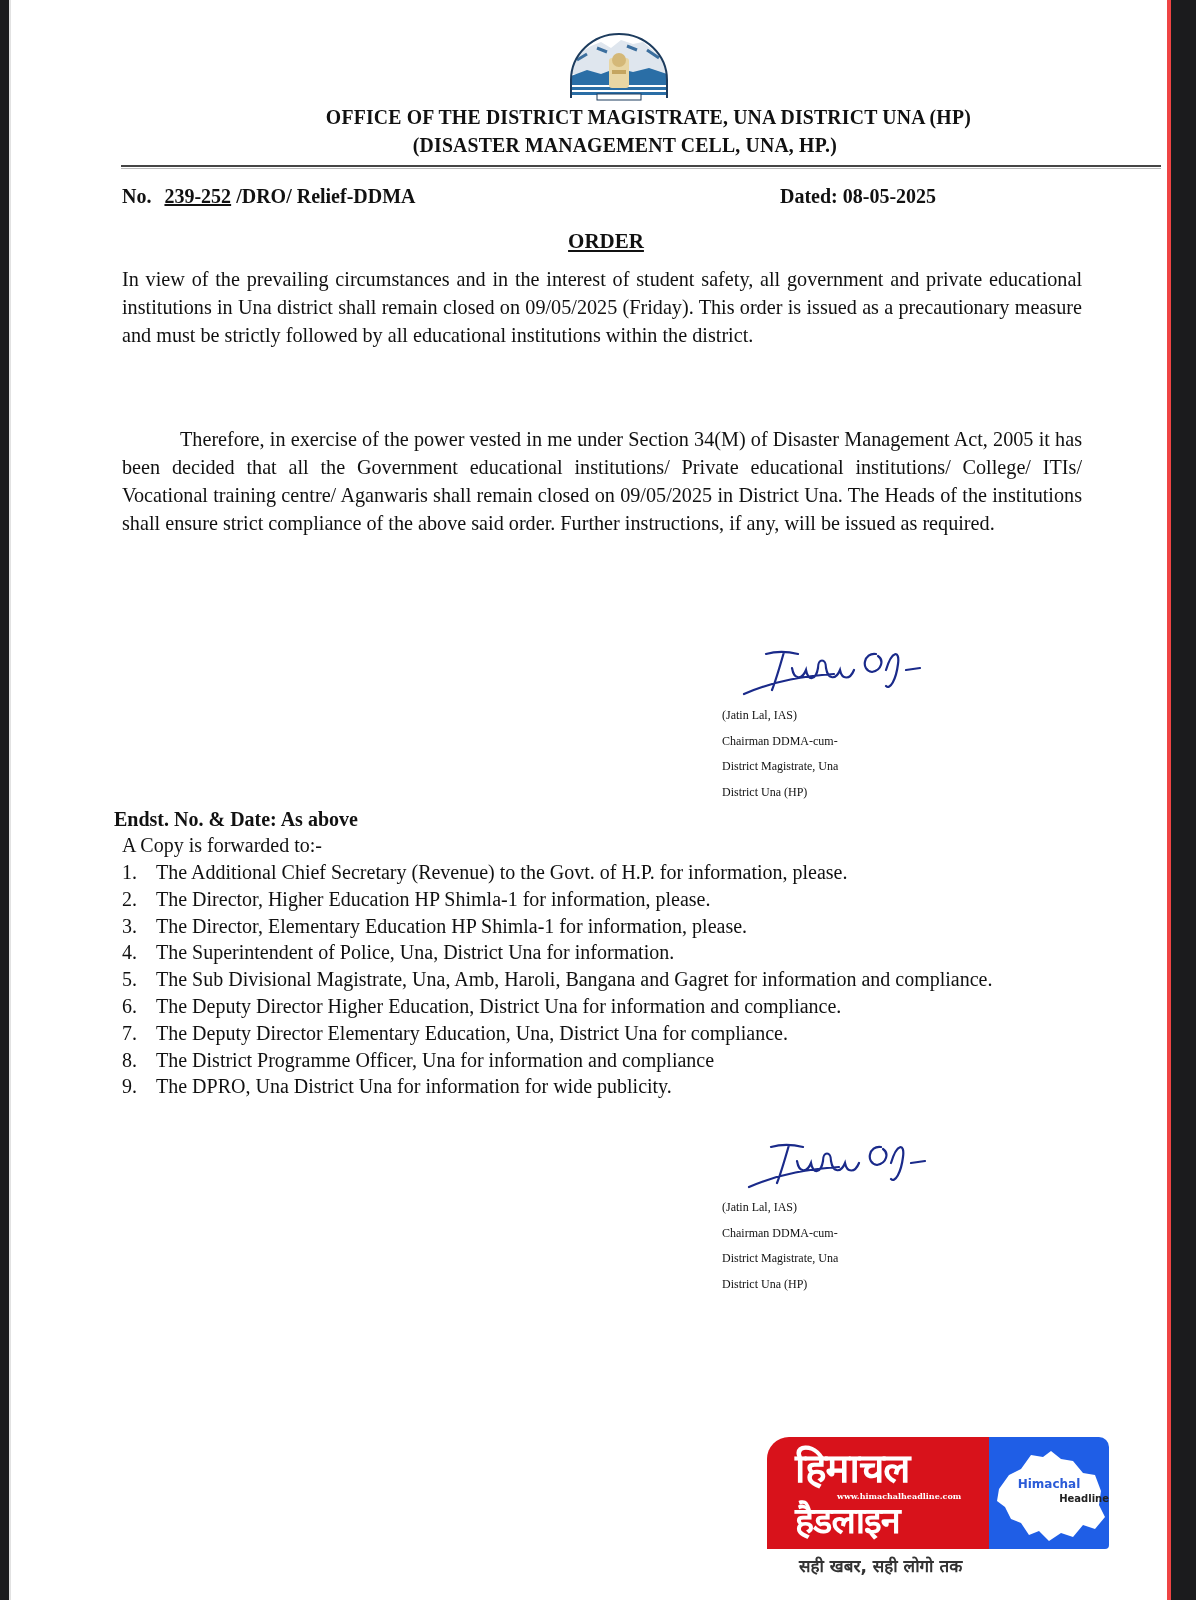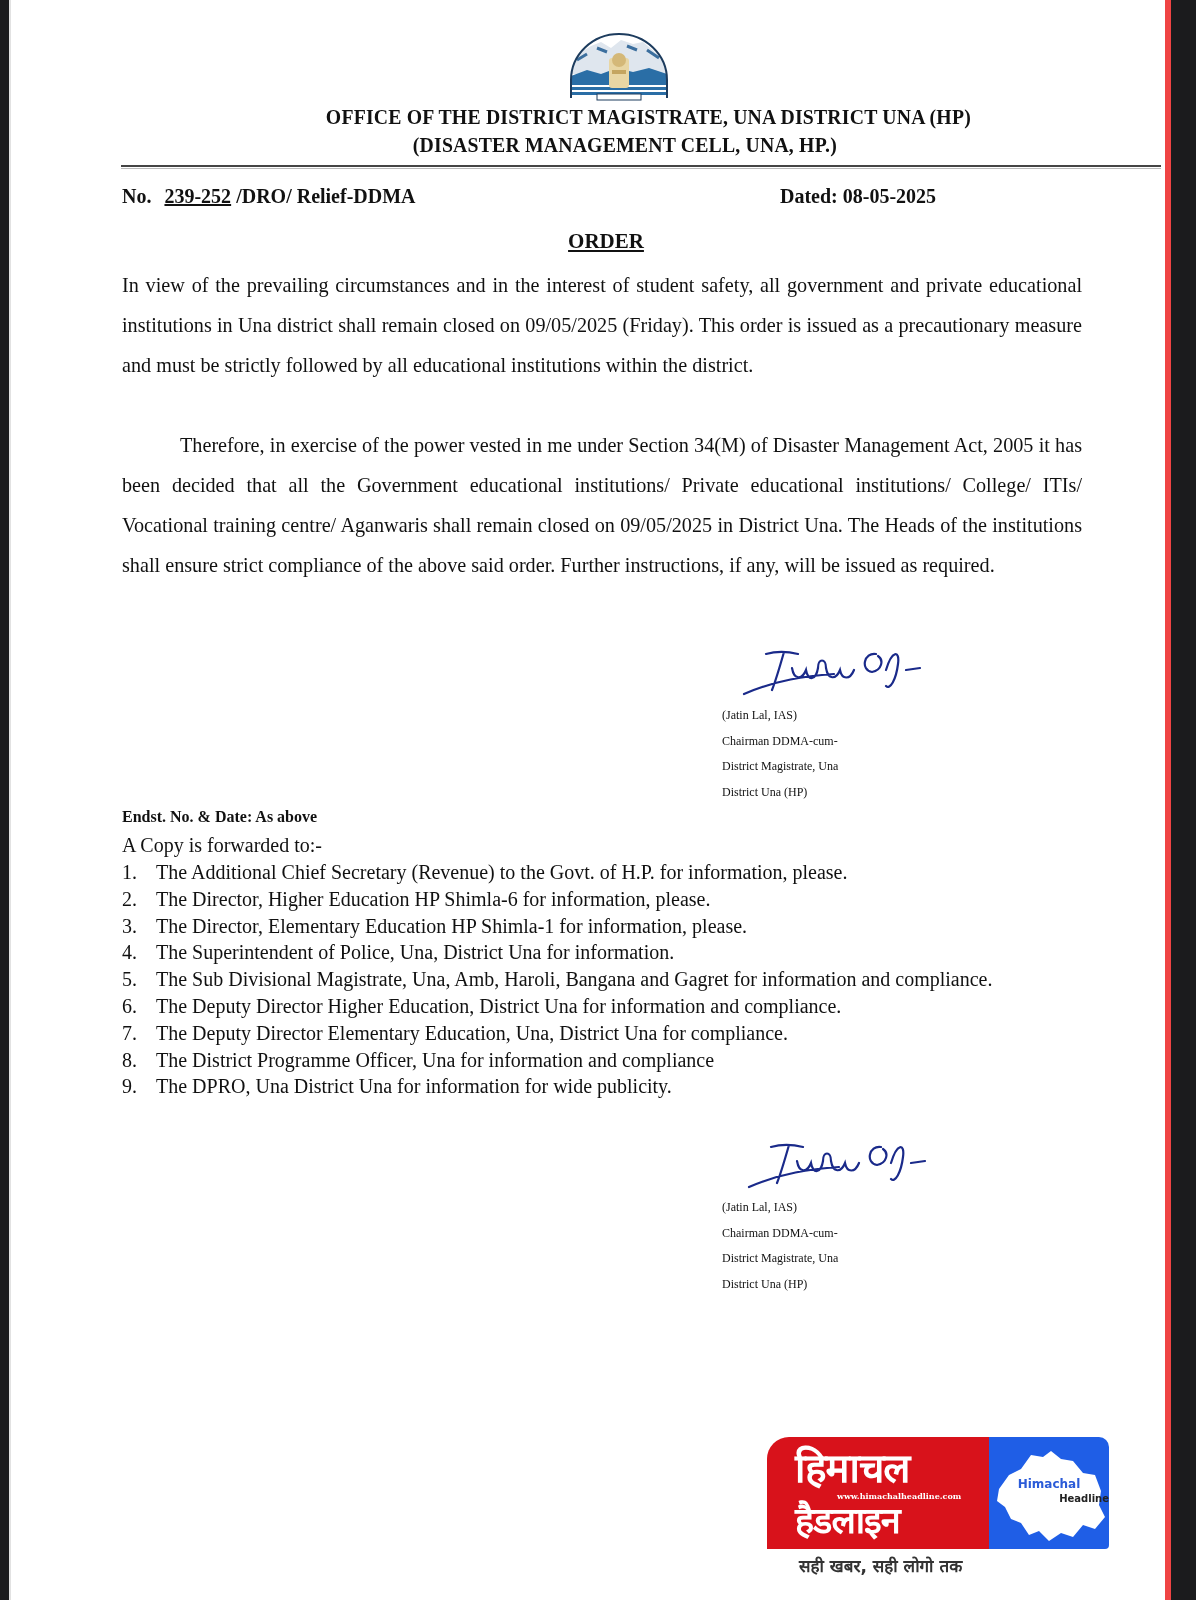--- a/index.html
+++ b/index.html
@@ -3,21 +3,21 @@
   <meta charset="utf-8">
   <style>
     * { box-sizing: border-box; margin: 0; padding: 0; }
     html, body { width: 1196px; height: 1600px; background: #1b1b1d; overflow: hidden; }
     body { position: relative; font-family: "Liberation Serif", "DejaVu Serif", serif; color: #111; }
 
     .page {
       position: absolute; left: 9px; top: 0; width: 1162px; height: 1600px;
       background: #ffffff;
       border-left: 2px solid #e2e2e2;
-      border-right: 6px solid #ef4444;
+      border-right: 4px solid #ef4444;
     }
     .abs { position: absolute; }
 
     
     .emblem { left: 556px; top: 30px; width: 104px; height: 74px; }
     .office-line {
       left: 0; width: 1162px; text-align: center;
       font-weight: bold; font-size: 21px; letter-spacing: 0.2px;
       transform: scaleX(0.94); transform-origin: center;
     }
@@ -31,36 +31,36 @@
     .ref-left .num { text-decoration: underline; margin-left: 8px; }
     .ref-right { left: 769px; }
 
     .order-title {
       left: 0; width: 1162px; top: 229px; text-align: center;
       font-weight: bold; font-size: 21px; text-decoration: underline; padding-left: 28px;
     }
 
     
     .para {
-      left: 111px; width: 960px; font-size: 20.2px; line-height: 40px;
+      left: 111px; width: 960px; font-size: 20.2px; line-height: 28px;
       text-align: justify; text-align-last: left;
     }
     .para.p1 { top: 265px; }
     .para.p2 { top: 425px; text-indent: 58px; }
 
     
     .sig-block { left: 711px; font-size: 12px; line-height: 25.5px; }
     .sig-block.s1 { top: 703px; }
     .sig-block.s2 { top: 1195px; }
     .sig-scribble { width: 210px; height: 62px; }
     .sig-scribble.g1 { left: 725px; top: 640px; }
     .sig-scribble.g2 { left: 730px; top: 1133px; }
 
     
-    .endst { left: 111px; top: 808px; font-weight: bold; font-size: 16px; }
+    .endst { left: 103px; top: 808px; font-weight: bold; font-size: 20px; }
     .copy-fwd { left: 111px; top: 834px; font-size: 20px; }
     .cc-list { left: 111px; top: 859px; width: 968px; font-size: 20px; line-height: 26.8px; list-style: none; }
     .cc-list li { display: flex; }
     .cc-list .n { width: 34px; flex: none; }
     .cc-list .t { flex: 1; text-align: justify; text-align-last: left; }
 
     
     .logo { left: 756px; top: 1437px; width: 342px; height: 112px; }
     .logo-red {
       position: absolute; left: 0; top: 0; width: 226px; height: 112px;
@@ -153,21 +153,21 @@
 
   <div class="abs endst">Endst. No. &amp; Date: As above</div>
   <div class="abs copy-fwd">A Copy is forwarded to:-</div>
   <ul class="abs cc-list">
     <li>
         <span class="n">1.</span>
         <span class="t">The Additional Chief Secretary (Revenue) to the Govt. of H.P. for information, please.</span>
       </li>
     <li>
         <span class="n">2.</span>
-        <span class="t">The Director, Higher Education HP Shimla-6 for information, please.</span>
+        <span class="t">The Director, Higher Education HP Shimla-1 for information, please.</span>
       </li>
     <li>
         <span class="n">3.</span>
         <span class="t">The Director, Elementary Education HP Shimla-1 for information, please.</span>
       </li>
     <li>
         <span class="n">4.</span>
         <span class="t">The Superintendent of Police, Una, District Una for information.</span>
       </li>
     <li>

